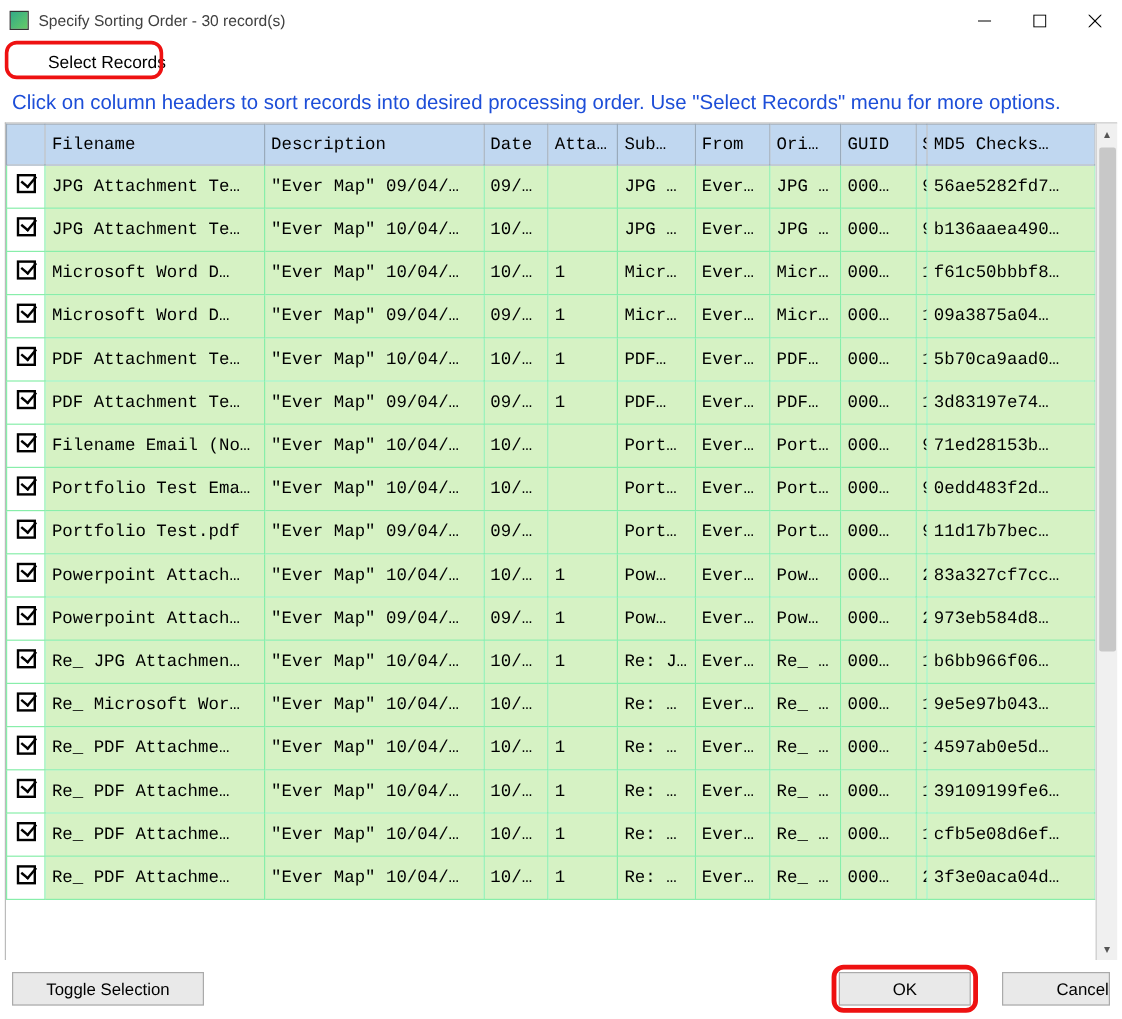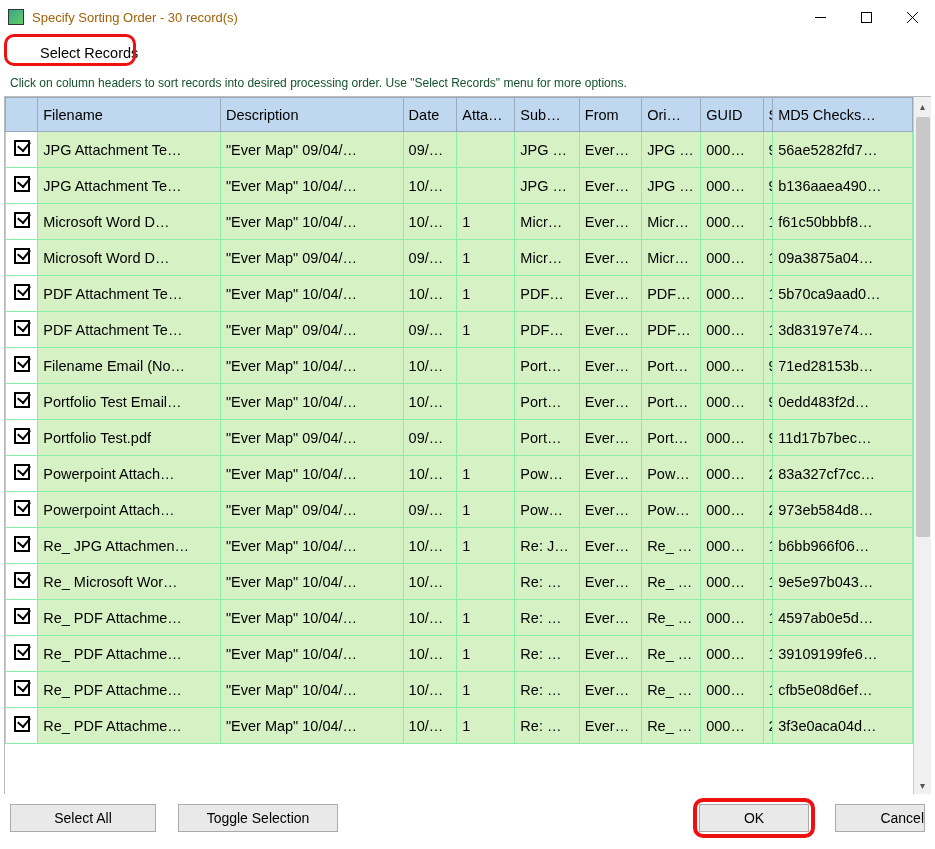--- a/index.html
+++ b/index.html
@@ -1,32 +1,32 @@
 <!DOCTYPE html>
 <html><head>
 <meta charset="utf-8">
 <style>
 * { box-sizing: border-box; margin: 0; padding: 0; }
 body { font-family: "Segoe UI", Arial, sans-serif; font-size: 13px; background: #fff; width: 935px; height: 849px; overflow: hidden; }
 
 .titlebar { display: flex; align-items: center; height: 34px; padding-left: 8px; }
 .titlebar .icon { width: 16px; height: 16px; background: linear-gradient(135deg,#3a8,#6c6); border: 1px solid #333; margin-right: 8px; }
-.titlebar .title { flex: 1; font-size: 13px; color: #a16207; }
+.titlebar .title { flex: 1; font-size: 13px; color: #404040; }
 .sysbtn { width: 46px; height: 30px; display: flex; align-items: center; justify-content: center; color: #000; }
 .sysbtn svg { width: 11px; height: 11px; }
 
 .menu-highlight { position: absolute; top: 34px; left: 4px; border: 3px solid #e11; border-radius: 10px; padding: 2px 6px; pointer-events: none; }
 .menubar { display: flex; height: 38px; align-items: center; padding-left: 12px; font-size: 14.5px; }
 .menubar .mitem { padding: 4px 8px; margin-left: 20px; }
 
-.instruction { padding: 4px 10px 6px 10px; font-size: 12px; color: #14532d; }
+.instruction { padding: 4px 10px 6px 10px; font-size: 17px; color: #1d4ed8; }
 
 .gridwrap { display: flex; border-top: 1px solid #bbb; border-left: 1px solid #bbb; margin: 0 4px; height: 698px; position: relative; }
 .tablearea { flex: 1; overflow: hidden; }
-table { border-collapse: collapse; width: 100%; table-layout: fixed; }
+table { border-collapse: collapse; width: 100%; table-layout: fixed; font-family: Liberation Mono, monospace; }
 th { background: #c0d7f0; border: 1px solid #9ab; padding: 6px 5px; text-align: left; font-weight: 400; font-size: 14.5px; white-space: nowrap; overflow: hidden; text-overflow: ellipsis; height: 34px; }
 th.chk { width: 30px; background: #c0d7f0; }
 td { background: #d6f2c4; border: 1px solid #8ea; padding: 6px 5px; font-size: 14.5px; white-space: nowrap; overflow: hidden; text-overflow: ellipsis; height: 36px; }
 td.chk { background: #fff; text-align: center; width: 30px; }
 .cbx { display: inline-block; width: 16px; height: 16px; border: 2px solid #000; position: relative; }
 .cbx::after { content: ""; position: absolute; left: 2px; top: -1px; width: 10px; height: 6px; border-left: 2px solid #000; border-bottom: 2px solid #000; transform: rotate(-50deg); }
 
 .vscroll { width: 18px; background: #f0f0f0; display: flex; flex-direction: column; align-items: center; border-left: 1px solid #ccc; }
 .vscroll .arrow { width: 100%; height: 18px; display: flex; align-items: center; justify-content: center; font-size: 10px; color: #555; }
 .vscroll .thumb { width: 14px; background: #c8c8c8; border-radius: 2px; }
@@ -335,21 +335,20 @@
   </div>
   <div class="vscroll">
     <div class="arrow">▴</div>
     <div class="thumb" style="height:420px;margin-top:2px;"></div>
     <div style="flex:1"></div>
     <div class="arrow">▾</div>
   </div>
 </div>
 
 <div class="btnbar">
-  <div class="btn sel">Select All</div>
   <div class="btn tog">Toggle Selection</div>
   <div class="spacer"></div>
   <div class="okwrap">
     <div class="okring"></div>
     <div class="btn ok">OK</div>
   </div>
   <div class="btn cancel">Cancel</div>
 </div>
 
 </body></html>

